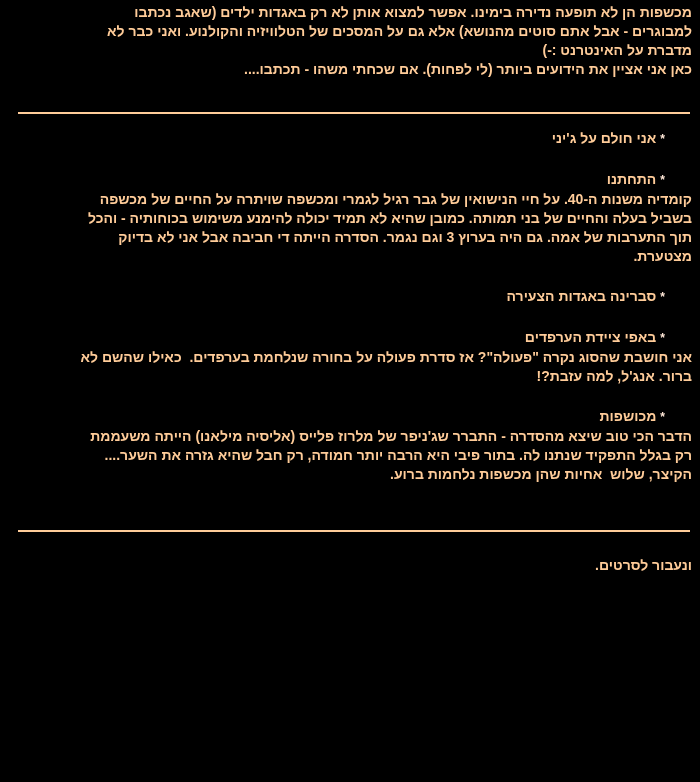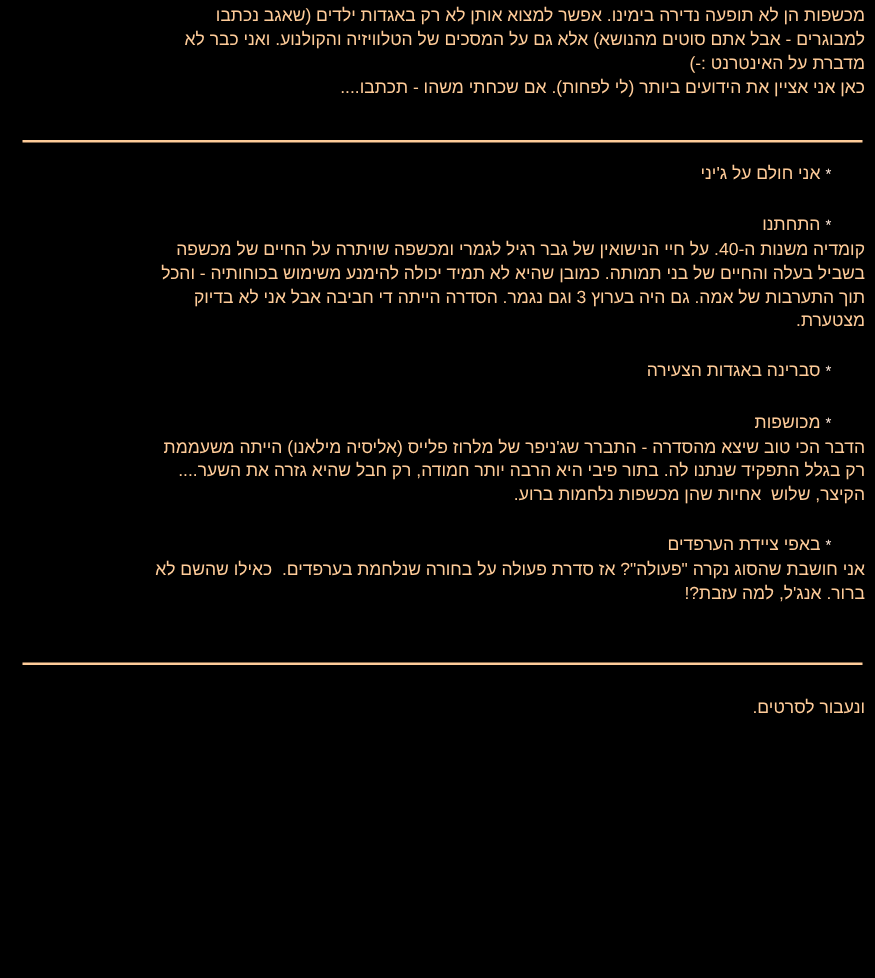--- a/index.html
+++ b/index.html
@@ -10,21 +10,21 @@
   .page {
     width: 700px;
     height: 782px;
     box-sizing: border-box;
     padding: 3px 8px 0 8px;
     background: #000000;
     color: #FFCC99;
     font-family: "Liberation Sans", "DejaVu Sans", sans-serif;
     font-size: 14px;
     line-height: 19px;
-    font-weight: normal;
+    font-weight: bold;
     direction: rtl;
     text-align: right;
     overflow: hidden;
   }
   p.text {
     margin: 0;
     white-space: pre-wrap;
   }
   hr.divider {
     border: none;
@@ -86,33 +86,33 @@
     </div>
 
     <div class="item">
       <div class="item-header">
         <span class="marker">*</span><span class="item-title">סברינה באגדות הצעירה</span>
       </div>
     </div>
 
     <div class="item">
       <div class="item-header">
+        <span class="marker">*</span><span class="item-title">באפי ציידת הערפדים</span>
+      </div>
+      <p class="text item-body">אני חושבת שהסוג נקרה "פעולה"? אז סדרת פעולה על בחורה שנלחמת בערפדים.  כאילו שהשם לא
+ברור. אנג'ל, למה עזבת?!</p>
+    </div>
+
+    <div class="item">
+      <div class="item-header">
         <span class="marker">*</span><span class="item-title">מכושפות</span>
       </div>
       <p class="text item-body">הדבר הכי טוב שיצא מהסדרה - התברר שג'ניפר של מלרוז פלייס (אליסיה מילאנו) הייתה משעממת
 רק בגלל התפקיד שנתנו לה. בתור פיבי היא הרבה יותר חמודה, רק חבל שהיא גזרה את השער....
 הקיצר, שלוש  אחיות שהן מכשפות נלחמות ברוע.</p>
-    </div>
-
-    <div class="item">
-      <div class="item-header">
-        <span class="marker">*</span><span class="item-title">באפי ציידת הערפדים</span>
-      </div>
-      <p class="text item-body">אני חושבת שהסוג נקרה "פעולה"? אז סדרת פעולה על בחורה שנלחמת בערפדים.  כאילו שהשם לא
-ברור. אנג'ל, למה עזבת?!</p>
     </div>
 
   </div>
 
   <hr class="divider divider-bottom">
 
   <div>
     <p class="text movies-lead">ונעבור לסרטים.</p>
 
   </div>

